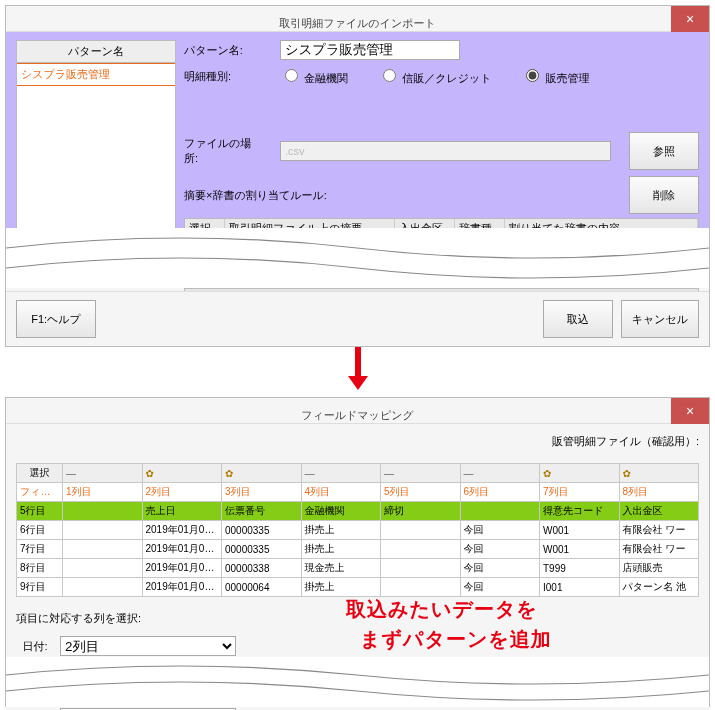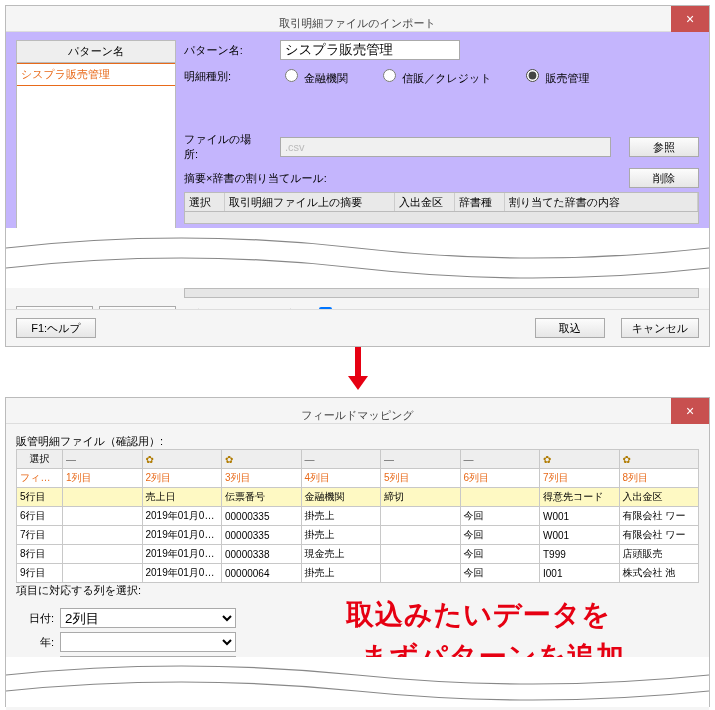--- a/index.html
+++ b/index.html
@@ -52,33 +52,33 @@
   }
   .pattern-list .item { padding: 3px 4px; border-bottom: 1px solid #eee; }
   .pattern-list .item.selected { background: #fff; color: #e86a1a; border-top: 1px solid #e86a1a; border-bottom: 1px solid #e86a1a; }
   .main-col { flex: 1; display: flex; flex-direction: column; gap: 6px; }
   .form-row { display: flex; align-items: center; gap: 18px; }
   .form-row .lab { width: 78px; text-align: left; }
   .text-input { height: 20px; border: 1px solid #aaa; background: #fff; padding: 0 4px; }
   .radio-group label { margin-right: 12px; }
   .btn {
     display: inline-flex; align-items: center; justify-content: center;
-    height: 20px; padding: 8px 10px;
+    height: 38px; padding: 8px 10px;
     border: 1px solid #aaa; background: linear-gradient(#fcfcfc,#e6e6e6);
     cursor: pointer;
   }
   .btn.w { min-width: 70px; }
   .btn.icon svg { width: 14px; height: 14px; margin-right: 4px; }
   .file-row .path { flex: 1; height: 20px; border: 1px solid #aaa; background: #f0f0f0; color: #bbb; padding: 0 4px; display: flex; align-items: center; overflow: hidden; }
   .rule-header {
     display: flex; background: #e9e9e9; border: 1px solid #bbb; height: 20px;
   }
   .rule-header div { border-right: 1px solid #ccc; padding: 2px 4px; }
   .bottom-bar {
-    display: flex; gap: 16px; padding: 8px 10px;
+    display: flex; gap: 8px; padding: 8px 10px;
     background: #f5f5f5; align-items: center; justify-content: center;
   }
   .spacer { flex: 1; }
 
   
   .callout {
     position: absolute;
     display: inline-flex; align-items: center;
     background: #e60012; color: #fff;
     font-weight: bold; font-size: 12px;
@@ -116,43 +116,43 @@
   
   .wave {
     height: 50px;
     position: relative;
     background: #fff;
   }
   .wave svg { position:absolute; inset:0; width:100%; height:100%; }
 
   
   .map-body { padding: 10px; background:#f5f5f5; }
-  .map-body .note { margin-bottom:0; }
+  .map-body .note { margin-bottom:14px;text-align:right; }
   table.data {
     width: 100%; border-collapse: collapse; background: #fff;
     table-layout: fixed;
   }
   table.data th, table.data td {
     border: 1px solid #c8c8c8; padding: 2px 3px; height: 18px;
     overflow: hidden; text-overflow: ellipsis; white-space: nowrap;
     font-size: 10px;
   }
   table.data th { background: #eee; text-align: left; font-weight: normal; }
   table.data .sel-col { width: 46px; text-align:center;}
   table.data tr.field-row td { color:#e86a1a; background:#fff; }
-  table.data tr.hdr-row td { background:#fef9c3; }
+  table.data tr.hdr-row td { background:#84cc16; }
   .gear { color:#b07b00; }
   .minus { color:#666; font-weight:bold; text-align:center;}
   .map-controls { margin-top:10px; display:flex; flex-direction:column; gap:4px; width:220px;}
   .map-controls .row { display:flex; align-items:center; gap:6px;}
-  .map-controls .lab2 { width:38px; text-align:right;}
+  .map-controls .lab2 { width:38px; text-align:center;}
   select.combo { flex:1; height:20px; border:1px solid #aaa; background:#fff; }
   .big-note {
     position: absolute;
-    color: #e60012; font-size: 28px; font-weight: bold;
+    color: #e60012; font-size: 20px; font-weight: bold;
     line-height: 1.5; letter-spacing: 1px;
     pointer-events:none; white-space: nowrap;
   }
   .radio-input { accent-color: #444; }
 </style>
 </head>
 <body>
 
 <div class="panel" id="panel1" style="height:342px;">
 
@@ -366,26 +366,26 @@
           </tr>
           <tr>
             <td>9行目</td>
             <td></td>
             <td>2019年01月06日</td>
             <td>00000064</td>
             <td>掛売上</td>
             <td></td>
             <td>今回</td>
             <td>I001</td>
-            <td>株式会社 池</td>
+            <td>パターン名 池</td>
           </tr>
         </tbody>
     </table>
 
-    <div style="">項目に対応する列を選択:</div>
+    <div style="margin-top:14px">項目に対応する列を選択:</div>
 
     <div class="map-controls">
       <div class="row">
         <div class="lab2">日付:</div>
         <select class="combo"><option>2列目</option></select>
       </div>
       <div class="row">
         <div class="lab2">年:</div>
         <select class="combo"><option></option></select>
       </div>

